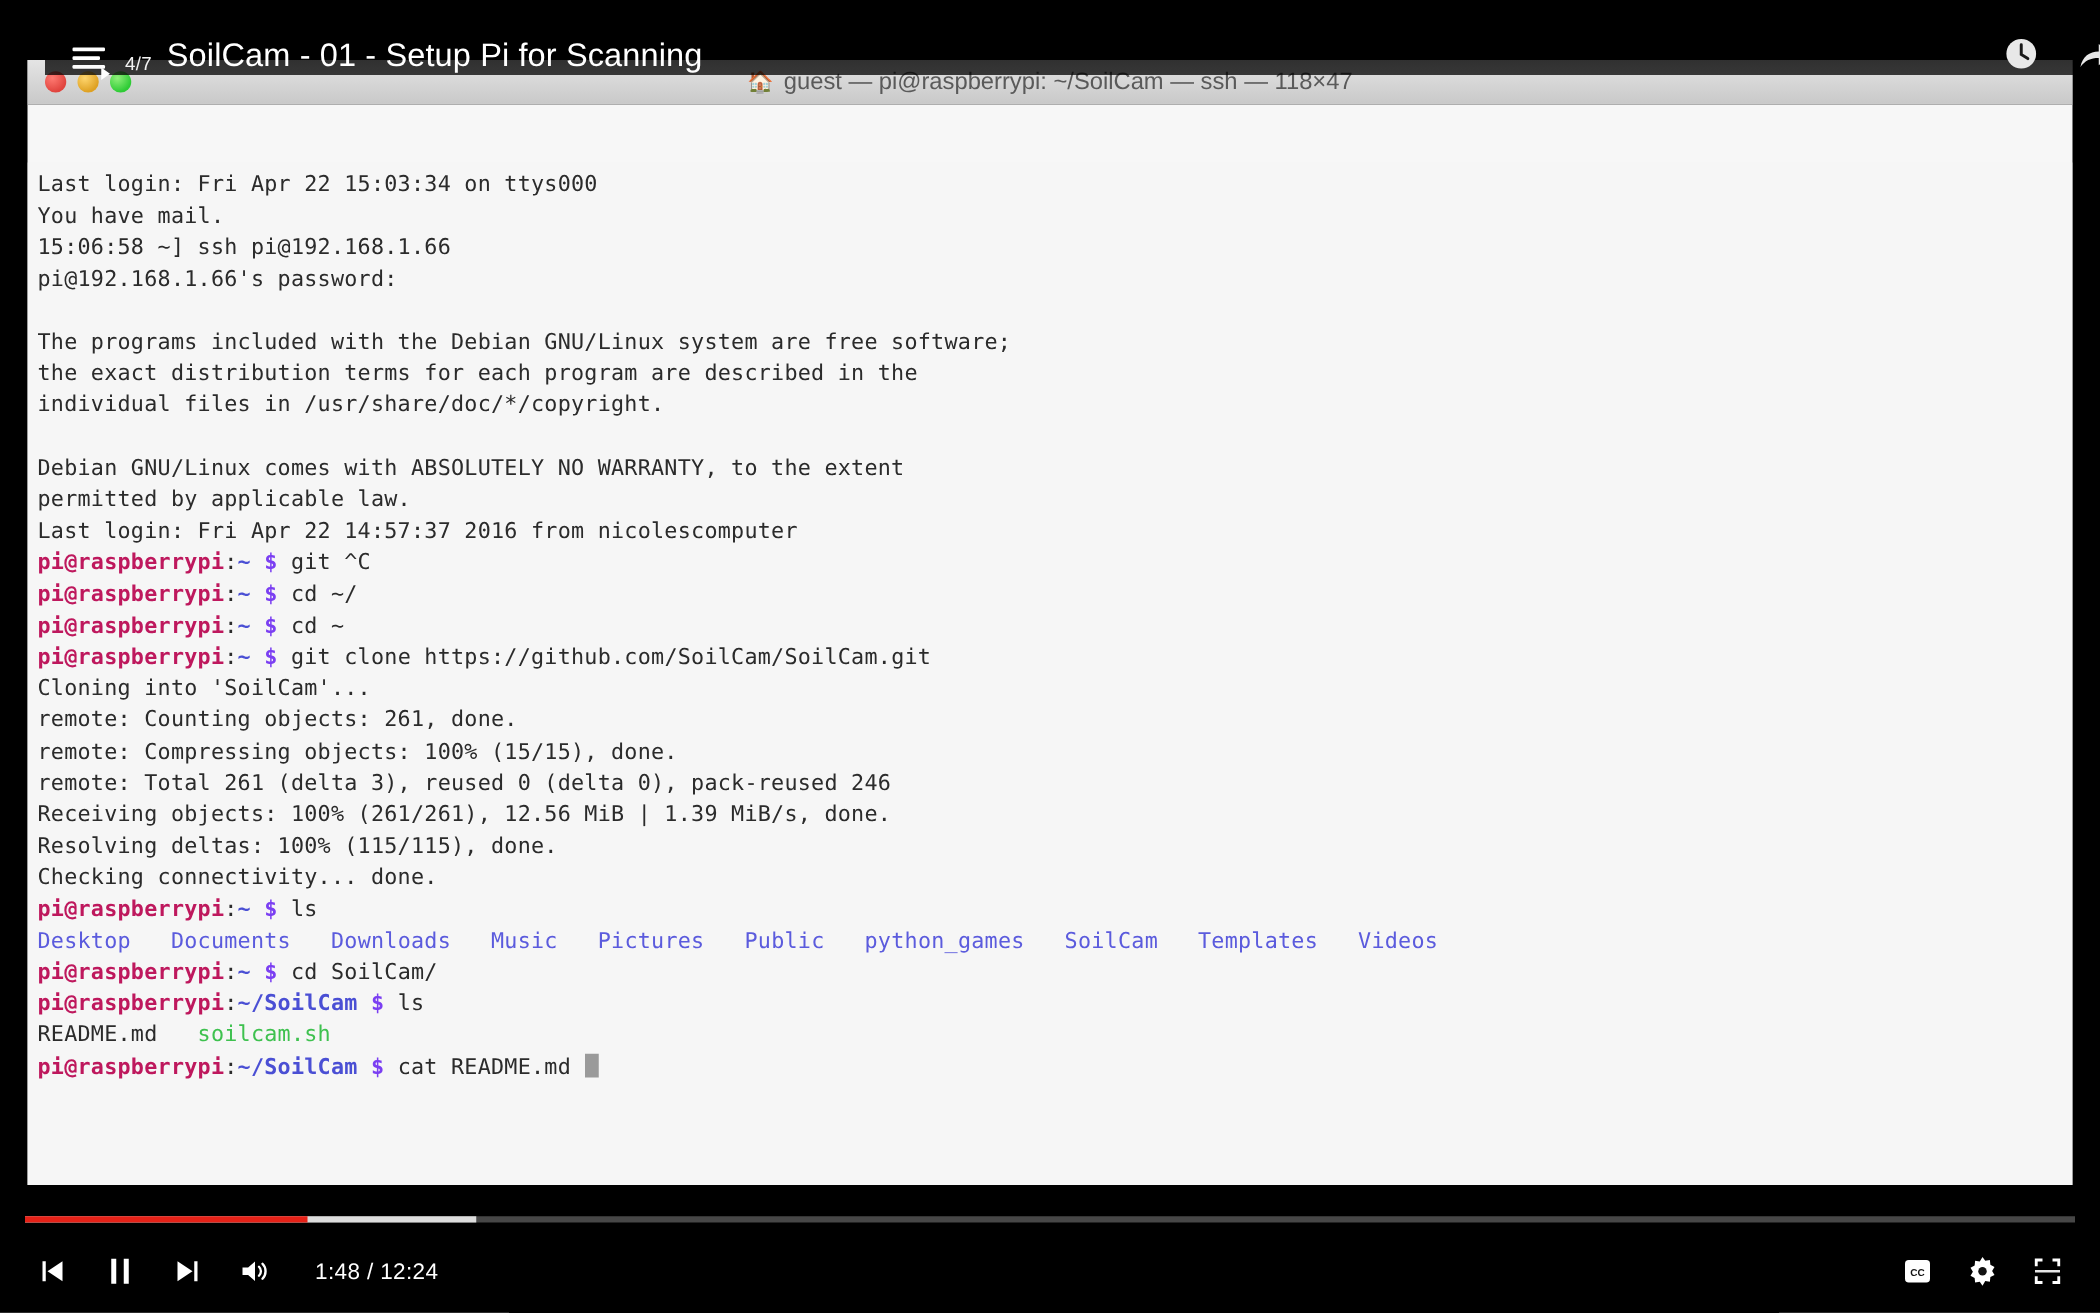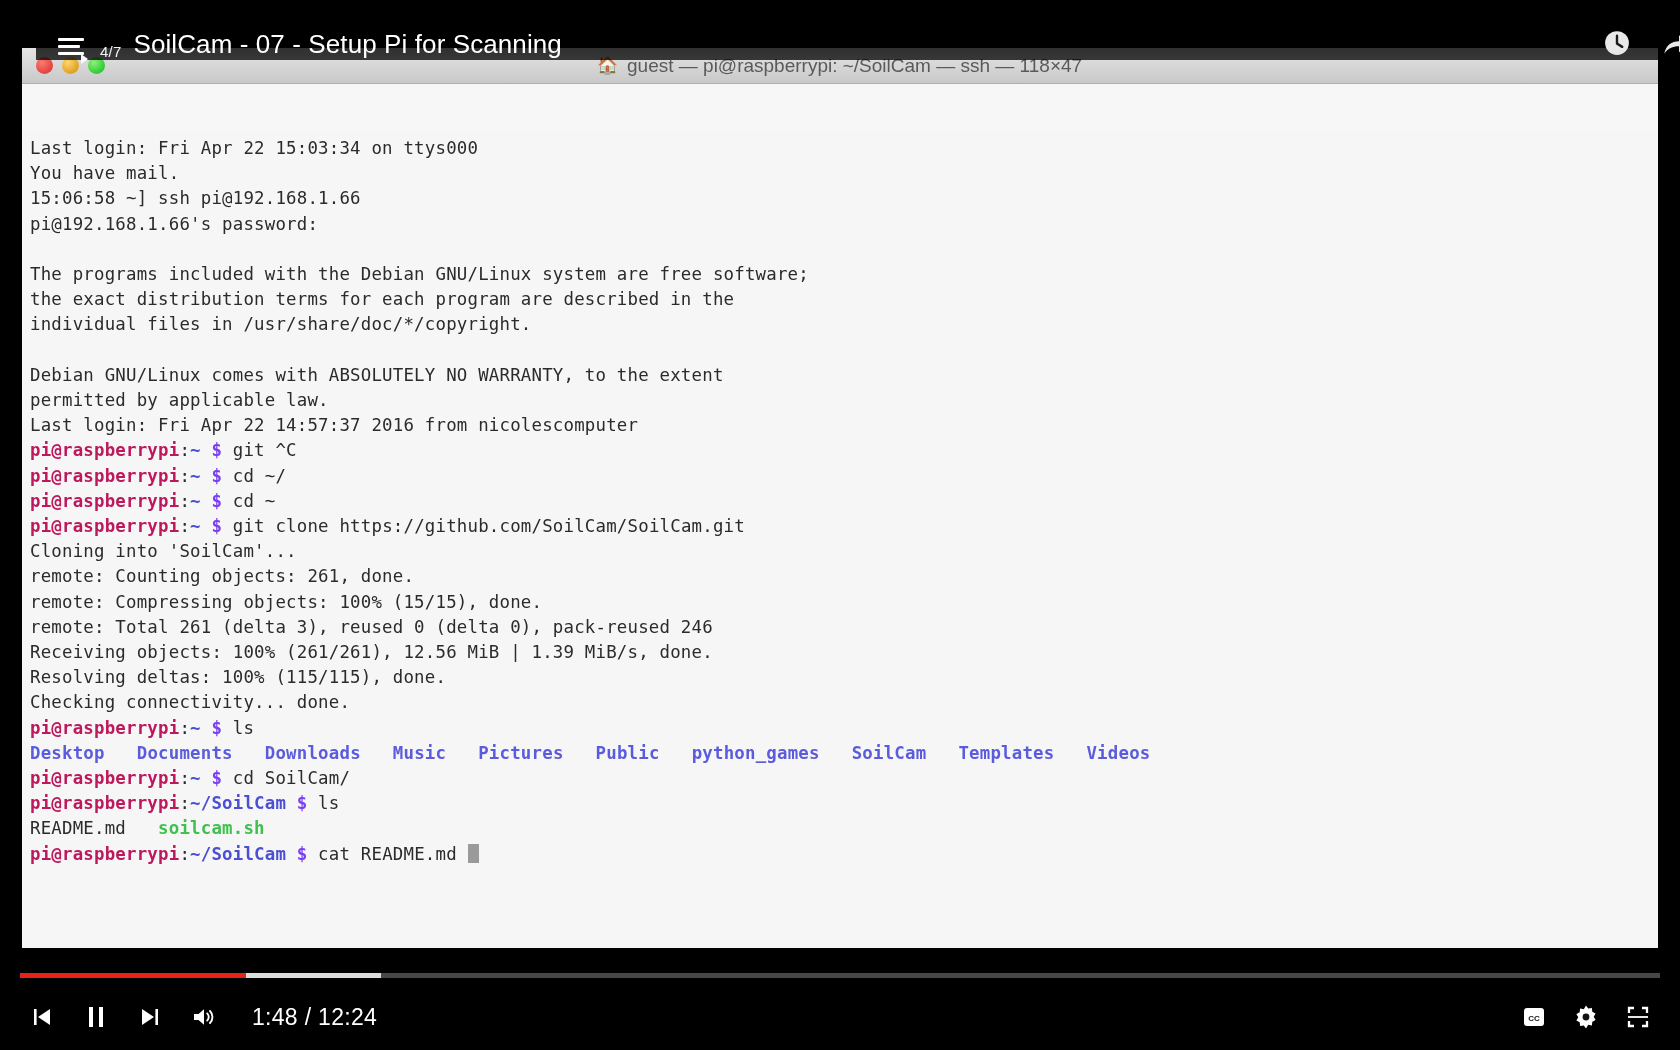--- a/index.html
+++ b/index.html
@@ -55,53 +55,53 @@
     background:#f6f6f6; height:864px; padding:6px 0 0 8px;
     font-family:"DejaVu Sans Mono","Liberation Mono",monospace;
     font-size:17.4px; line-height:25.2px; color:#2b2b2b; white-space:pre;
     letter-spacing:0.2px;
     margin-top:46px;
   }
   .term-body .ln { white-space:pre; }
   .c-green  { color:#be185d; font-weight:bold; }
   .c-blue   { color:#4a4fd4; font-weight:bold; }
   .c-purple { color:#7b3ff2; font-weight:bold; }
-  .c-dir    { color:#5b5bdd; font-weight:bold; }
-  .c-exec   { color:#3ec14f; font-weight:bold; }
+  .c-dir    { color:#5b5bdd; font-weight:normal; }
+  .c-exec   { color:#3ec14f; font-weight:normal; }
   .cursor { display:inline-block; width:11px; height:19px; background:#9a9a9a; vertical-align:-3px; }
 
   
   .progress-wrap { position:absolute; left:20px; bottom:72px; width:1640px; height:5px; z-index:25; }
   .prog-bg   { position:absolute; left:0; top:0; width:100%; height:5px; background:rgba(255,255,255,0.28); }
   .prog-buf  { position:absolute; left:0; top:0; height:5px; background:rgba(220,220,220,0.85); }
   .prog-play { position:absolute; left:0; top:0; height:5px; background:#e62117; }
 
   .controls {
     position:absolute; left:0; bottom:0; width:1680px; height:66px;
     display:flex; align-items:center; padding:0 22px; z-index:25;
   }
   .ctl { width:40px; height:40px; display:flex; align-items:center; justify-content:center; cursor:pointer; }
   .ctl-left  { display:flex; align-items:center; gap:14px; }
   .ctl-right { margin-left:auto; display:flex; align-items:center; gap:12px; }
-  .timecode { color:#fff; font-size:23px; margin-left:14px; letter-spacing:0.3px; white-space:nowrap; }
+  .timecode { color:#fff; font-size:18px; margin-left:14px; letter-spacing:0.3px; white-space:nowrap; }
 </style>
 </head>
 <body>
 
 <div id="player">
 
   <div class="topbar">
     <div class="menu-icon">
       <i></i>
         <i></i>
         <i></i>
         <span class="arrow"></span>
     </div>
     <div class="counter">4/7</div>
-    <div class="vid-title">SoilCam - 07 - Setup Pi for Scanning</div>
+    <div class="vid-title">SoilCam - 01 - Setup Pi for Scanning</div>
     <div class="top-right">
       <div class="ic-btn">
         <svg width="30" height="30" viewBox="0 0 24 24">
           <circle cx="12" cy="12" r="9.5" fill="#e8e8e8"></circle>
           <path d="M12 6.2v6.3l4.2 2.6" stroke="#1a1a1a" stroke-width="1.9" fill="none" stroke-linecap="round"></path>
         </svg>
       </div>
       <div class="ic-btn">
         <svg width="32" height="30" viewBox="0 0 24 22">
           <path d="M2.5 19c1.2-6.6 5.4-9.2 11-9.4V5.2L22 11.6l-8.5 6.3v-4.4C8.6 13.5 5.2 15 2.5 19z" fill="#e8e8e8"></path>

